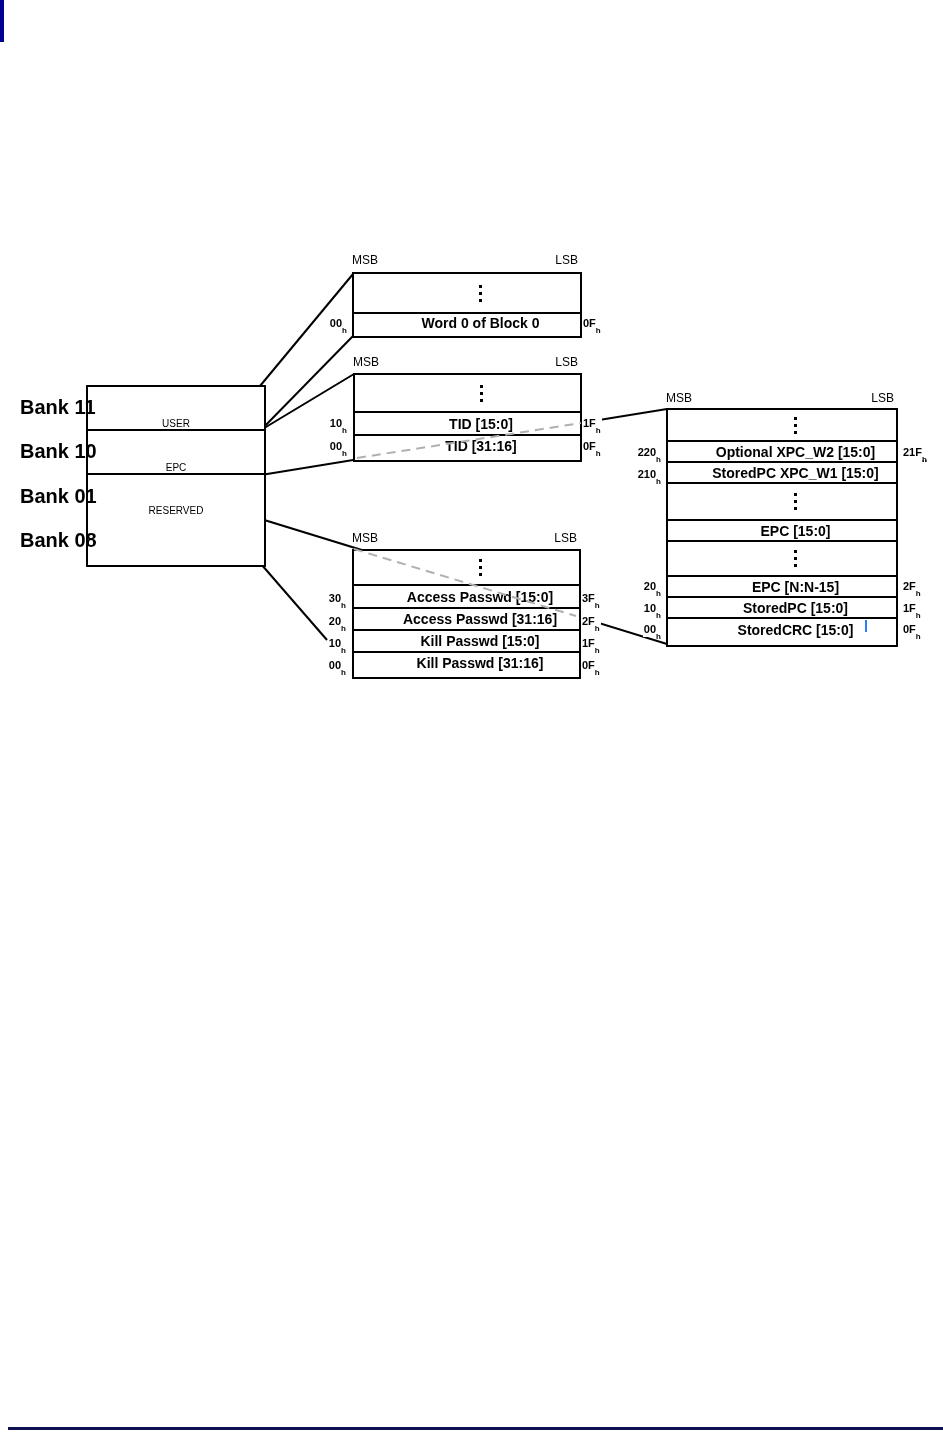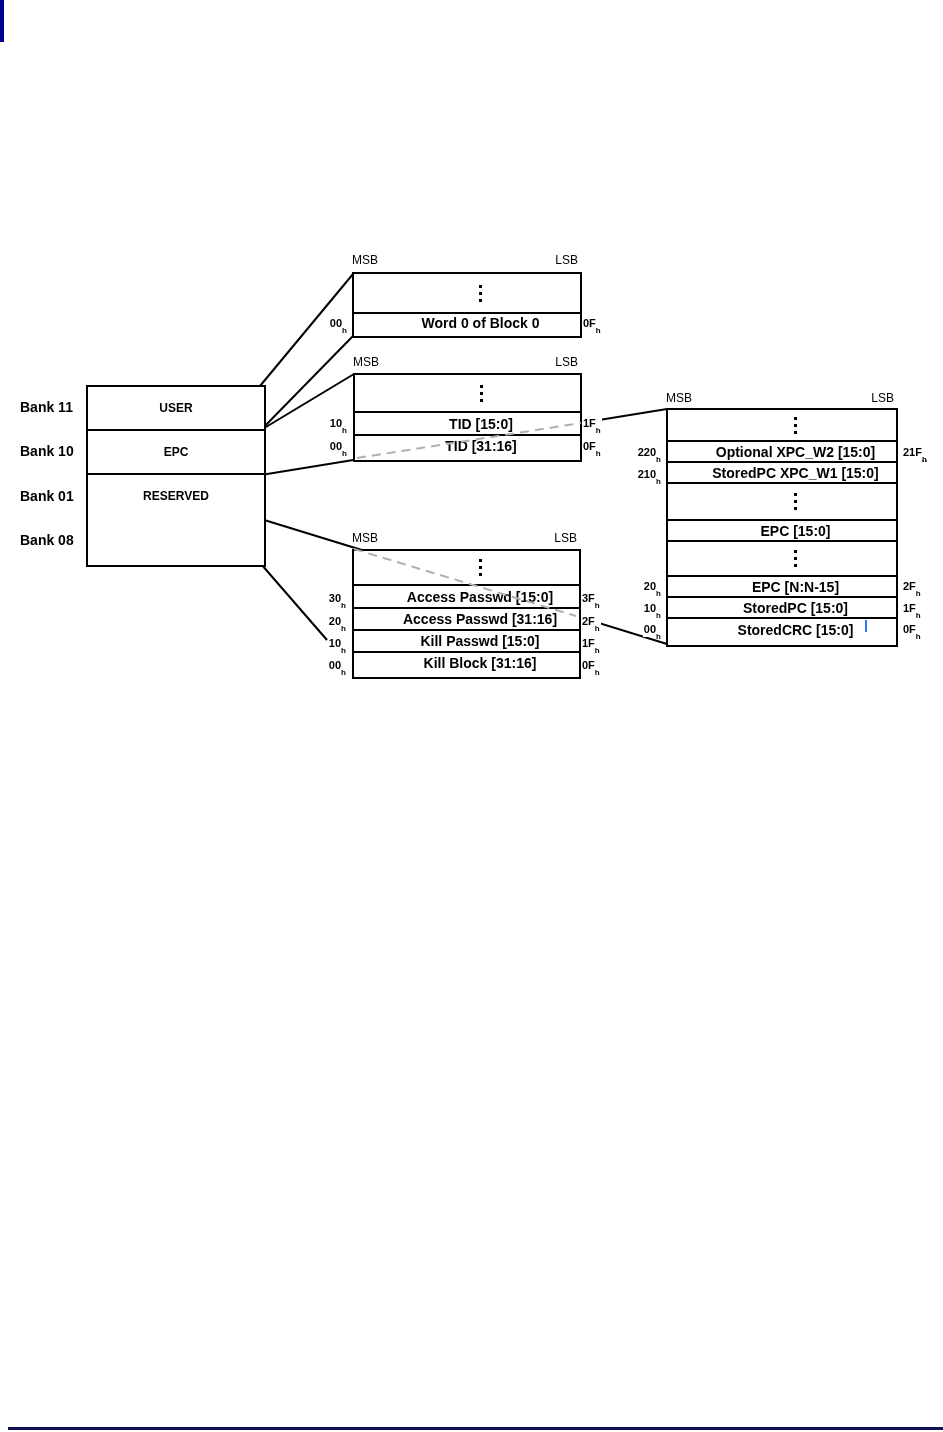--- a/index.html
+++ b/index.html
@@ -19,24 +19,24 @@
   
   .membox{position:absolute;background:#fff;border:2px solid #000;z-index:2;
           display:flex;flex-direction:column;}
   .mrow{display:flex;align-items:center;justify-content:center;
         font-weight:bold;font-size:14px;line-height:1;flex:0 0 auto;padding-left:27px;}
   .mrow.sep{border-top:2px solid #000;}
 
   
   #bank-box{position:absolute;left:86px;top:385px;width:176px;height:178px;
             background:#fff;border:2px solid #000;z-index:2;display:flex;flex-direction:column;}
-  .bankrow{display:flex;align-items:center;justify-content:center;
-           font-weight:bold;font-size:12px;flex:0 0 auto;}
+  .bankrow{display:flex;align-items:flex-end;justify-content:center;
+           font-weight:normal;font-size:10px;flex:0 0 auto;}
   .bankrow.sep{border-top:2px solid #000;}
-  .banklabel{position:absolute;left:20px;width:64px;height:16px;font-weight:bold;font-size:14px;
+  .banklabel{position:absolute;left:20px;width:64px;height:16px;font-weight:bold;font-size:20px;
              line-height:16px;z-index:4;white-space:nowrap;}
 
   
   .endian{position:absolute;font-weight:normal;font-size:12px;line-height:14px;z-index:4;white-space:nowrap;}
 
   
   .hex{position:absolute;z-index:5;background:#fff;padding:0 1px;height:16px;
        font-weight:bold;font-size:11px;line-height:16px;white-space:nowrap;}
   .hex sub{font-size:8px;position:relative;top:3px;line-height:0;}
 
@@ -128,21 +128,21 @@
     <div class="mrow sep" style="height:21px">
       <span>Access Passwd [15:0]</span>
     </div>
     <div class="mrow sep" style="height:20px">
       <span>Access Passwd [31:16]</span>
     </div>
     <div class="mrow sep" style="height:20px">
       <span>Kill Passwd [15:0]</span>
     </div>
     <div class="mrow sep" style="height:20px">
-      <span>Kill Block [31:16]</span>
+      <span>Kill Passwd [31:16]</span>
     </div>
   </div>
   <span class="hex" style="right:596px;top:590px;"><span>30</span><sub>h</sub></span>
   <span class="hex" style="right:596px;top:613px;text-align:right"><span>20</span><sub>h</sub></span>
   <span class="hex" style="right:596px;top:635px;text-align:right"><span>10</span><sub>h</sub></span>
   <span class="hex" style="right:596px;top:657px;text-align:right"><span>00</span><sub>h</sub></span>
   <span class="hex" style="left:581px;top:590px"><span>3F</span><sub>h</sub></span>
   <span class="hex" style="left:581px;top:613px"><span>2F</span><sub>h</sub></span>
   <span class="hex" style="left:581px;top:635px"><span>1F</span><sub>h</sub></span>
   <span class="hex" style="left:581px;top:657px"><span>0F</span><sub>h</sub></span>

